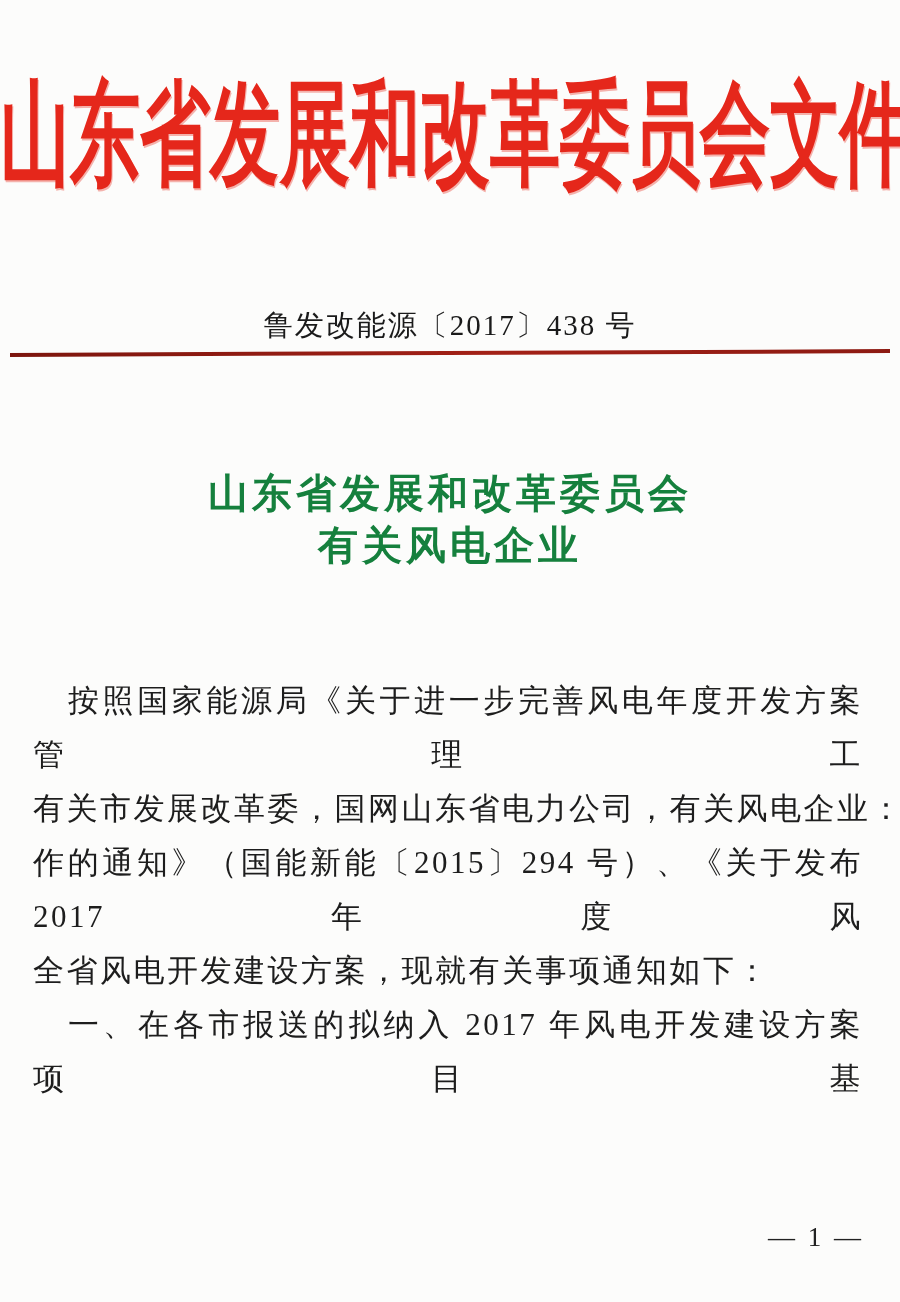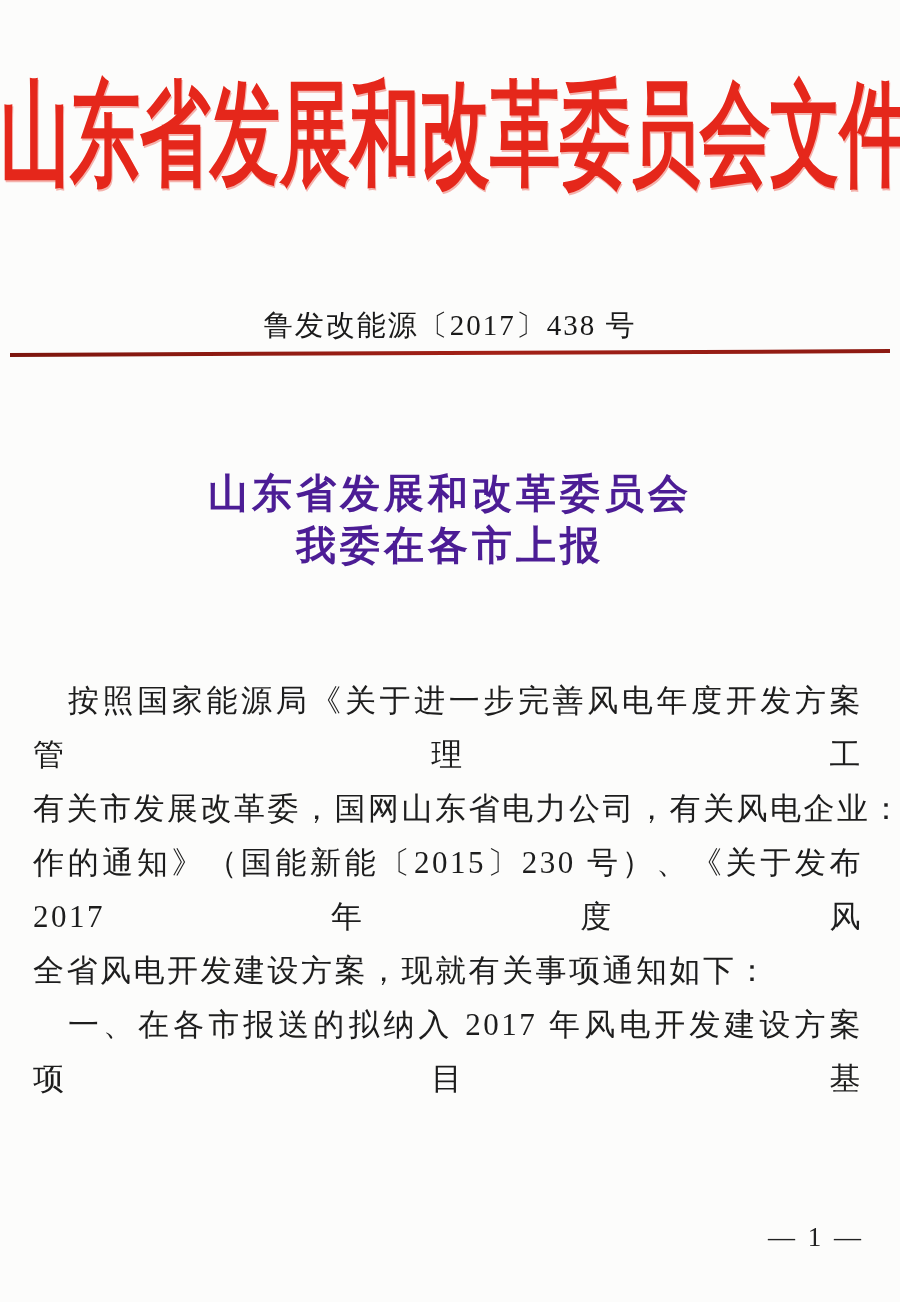--- a/index.html
+++ b/index.html
@@ -59,21 +59,21 @@
   }
   
   .doc-title{
     position:absolute;
     top:468px;left:0;right:0;
     text-align:center;
     font-weight:bold;
     font-size:40px;
     line-height:52px;
     letter-spacing:4px;
-    color:#4c1d95;
+    color:#15803d;
   }
   
   .body-block{
     position:absolute;
     top:674px;left:33px;
     width:830px;
     font-size:31px;
     line-height:54px;
     letter-spacing:2.5px;
     color:var(--ink);
@@ -107,27 +107,27 @@
   <div class="banner-wrap">
     <span class="banner">山东省发展和改革委员会文件</span>
   </div>
 
   <div class="doc-number">鲁发改能源〔2017〕438 号</div>
 
   <div class="divider"></div>
 
   <div class="doc-title">
     <div>山东省发展和改革委员会</div>
-    <div>我委在各市上报</div>
+    <div>有关风电企业</div>
   </div>
 
   <div class="body-block">
     <div class="body-line fill indent">按照国家能源局《关于进一步完善风电年度开发方案管理工</div>
     <div class="body-line">有关市发展改革委，国网山东省电力公司，有关风电企业：</div>
-    <div class="body-line fill">作的通知》（国能新能〔2015〕230 号）、《关于发布 2017 年度风</div>
+    <div class="body-line fill">作的通知》（国能新能〔2015〕294 号）、《关于发布 2017 年度风</div>
     <div class="body-line">全省风电开发建设方案，现就有关事项通知如下：</div>
     <div class="body-line fill indent">一、在各市报送的拟纳入 2017 年风电开发建设方案项目基</div>
 
   </div>
 
   <div class="page-number">— 1 —</div>
 
 </div>
 
 </body></html>

